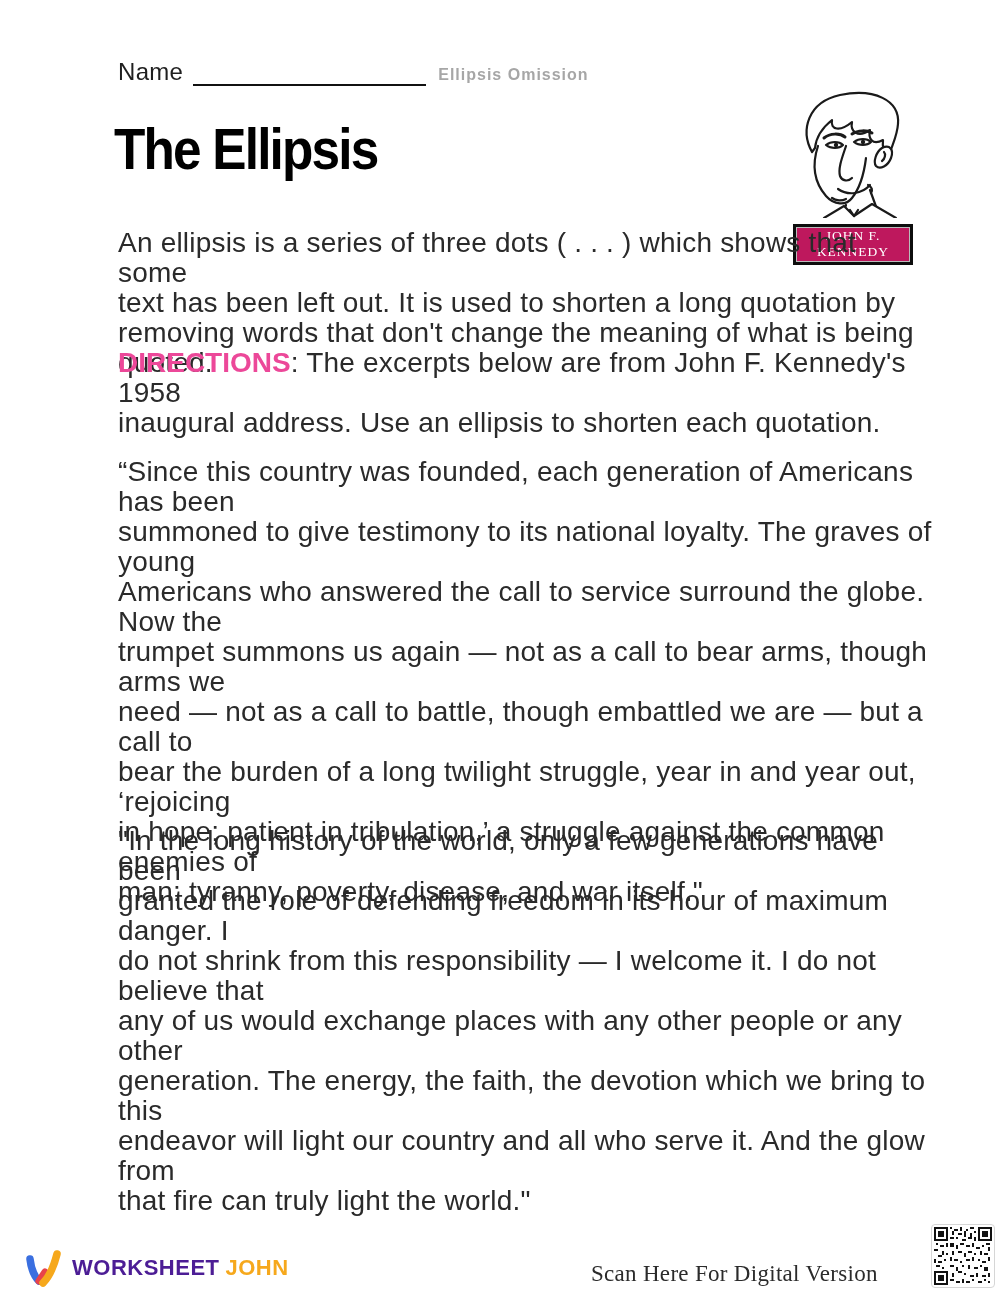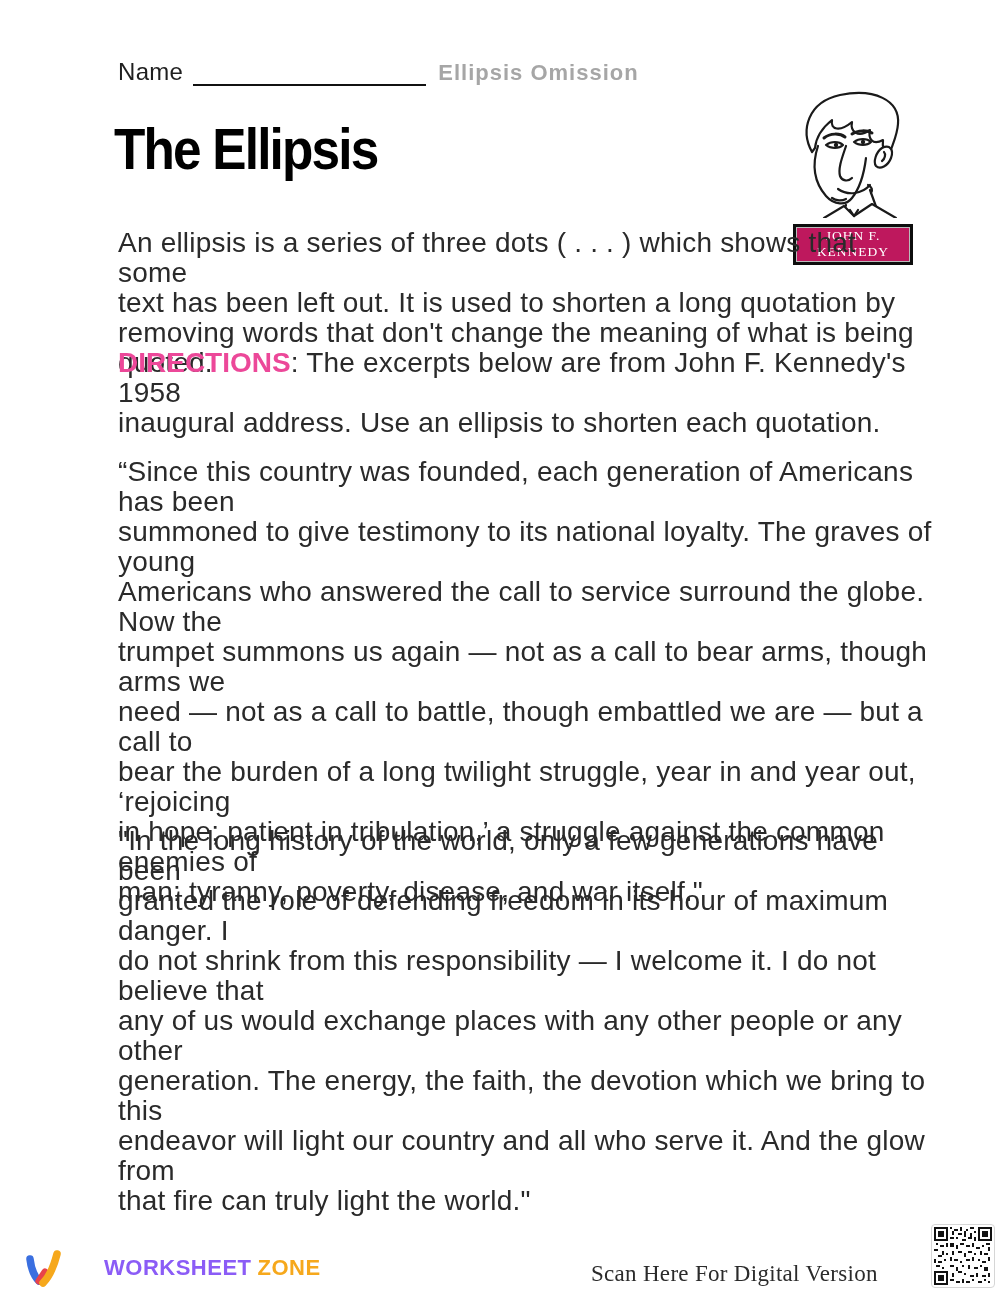--- a/index.html
+++ b/index.html
@@ -11,21 +11,21 @@
     background:#ffffff;
     font-family:"Liberation Sans", sans-serif;
     color:#1f1f1f;
     overflow:hidden;
   }
 
   
   .name-row { position:absolute; top:58px; left:118px; font-size:24px; letter-spacing:0.3px; white-space:nowrap; }
   .name-label { display:inline-block;text-align:center; }
   .name-blank { display:inline-block; width:233px; border-bottom:2px solid #111; height:24px; margin-left:10px; vertical-align:bottom; }
-  .subject-label { display:inline-block; margin-left:12px; font-weight:bold; color:#a6a6a6; font-size:22px; letter-spacing:1px; }
+  .subject-label { display:inline-block; margin-left:12px; font-weight:bold; color:#a6a6a6; font-size:16px; letter-spacing:1px; }
 
   
   .doc-title {
     position:absolute; top:116px; left:114px;
     font-size:57px; font-weight:bold; letter-spacing:-2px;
     transform:scaleX(0.9); transform-origin:left top;
     color:#000;
   }
 
   
@@ -48,21 +48,21 @@
     background:#be185d; color:#fff;
     border:1px solid #0d0d0d; box-shadow:inset 0 0 0 2px #0d0d0d, inset 0 0 0 3px #bbb;
     font-family:"Liberation Serif", serif;
     font-size:13.5px; letter-spacing:1px;
     padding:3px 0 4px;
   }
 
   
   .footer-logo { position:absolute; left:24px; top:1248px; display:flex; align-items:center; }
   .brand-text { font-size:22px; font-weight:bold; letter-spacing:0.5px; margin-left:8px; white-space:nowrap; }
-  .brand-first  { color:#8b5cf6;margin-left:32px; }
+  .brand-first  { color:#4c1d95; }
   .brand-second { color:#f6a81c; margin-left:6px; }
   .scan-label { position:absolute; left:591px; top:1261px; font-size:23px; color:#2b2b2b; letter-spacing:0.3px;font-family:Liberation Serif, serif; }
   .qr-box {
     position:absolute; left:931px; top:1224px;
     width:64px; height:64px;
     border:1px solid #d6d6d6; border-radius:4px;
     background:#fff; padding:2px; box-sizing:border-box;
   }
   .qr-box svg { width:100%; height:100%; display:block; }
 </style>
@@ -137,21 +137,21 @@
 that fire can truly light the world."</p>
 
   <div class="answer-space answer-2"></div>
 
   <div class="footer-logo">
     <svg width="40" height="40" viewBox="0 0 40 40" fill="none" stroke-linecap="round">
       <path d="M6,11 C7,20 10,28 15,33" stroke="#3a6fe0" stroke-width="7.5"></path>
       <path d="M15,33 L21,24" stroke="#e8434a" stroke-width="7"></path>
       <path d="M33,6 C30,18 25,29 19,35" stroke="#f6a81c" stroke-width="7.5"></path>
     </svg>
-    <span class="brand-text"><span class="brand-first">WORKSHEET</span><span class="brand-second">ZONE</span></span>
+    <span class="brand-text"><span class="brand-first">WORKSHEET</span><span class="brand-second">JOHN</span></span>
   </div>
 
   <div class="scan-label">Scan Here For Digital Version</div>
 
   <div class="qr-box">
     <svg viewBox="0 0 29 29" shape-rendering="crispEdges">
       <rect x="0" y="0" width="29" height="29" fill="#fff"></rect>
       <g fill="#111">
 
         <rect x="0" y="0" width="7" height="7"></rect>

